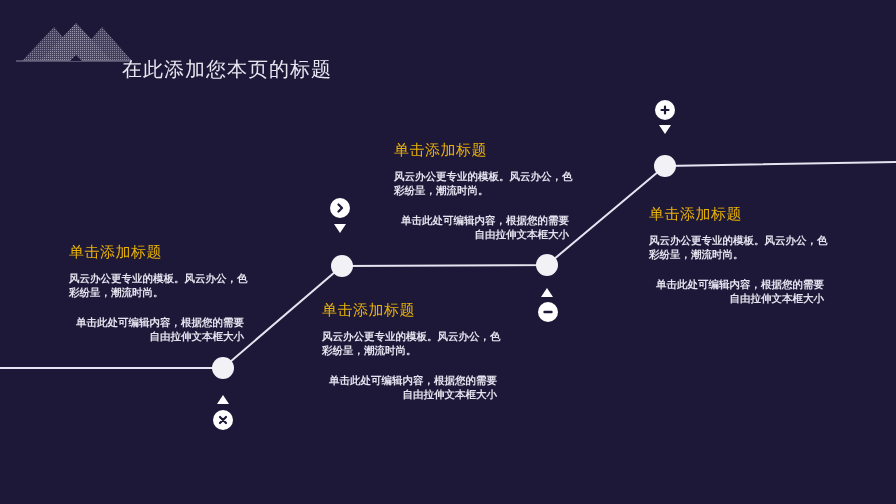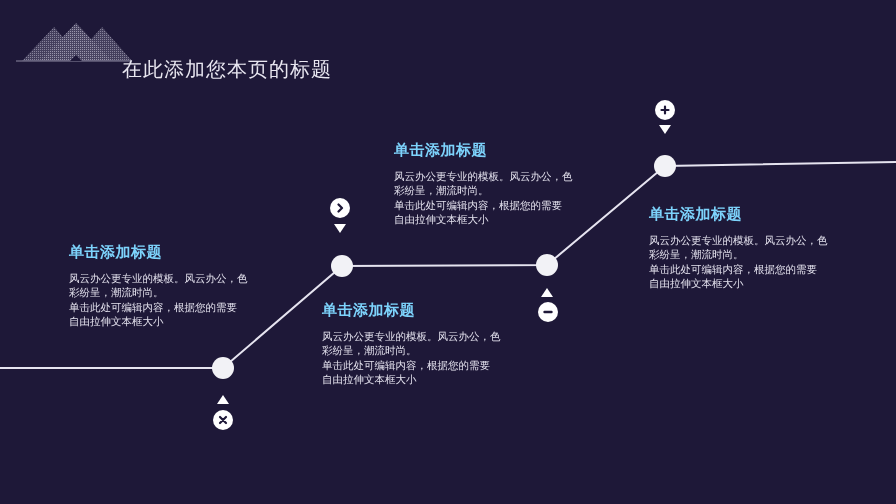--- a/index.html
+++ b/index.html
@@ -2,23 +2,23 @@
 <html><head>
 <meta charset="utf-8">
 <style>
   * { margin:0; padding:0; box-sizing:border-box; }
   html, body { width:896px; height:504px; overflow:hidden; }
   body { background:#1e1838; font-family:"DejaVu Sans", "Liberation Sans", sans-serif; color:#fff; position:relative; }
   .logo { position:absolute; left:12px; top:19px; width:120px; height:44px; }
   .page-title { position:absolute; left:122px; top:28px; font-family:"DejaVu Serif","Liberation Serif",serif; font-size:20px; color:#e8e6f0; letter-spacing:1px;margin-top:28px; }
   svg.path { position:absolute; left:0; top:0; }
   .block { position:absolute; width:200px; }
-  .block h3 { font-size:15px; font-weight:bold; color:#7dd3fc; margin-bottom:9px; letter-spacing:0.5px; }
-  .block p { font-size:10.5px; line-height:14px; color:#e4e2ee; }
-  .block p + p { margin-top:1px; }
+  .block h3 { font-size:15px; font-weight:normal; color:#eab308; margin-bottom:9px; letter-spacing:0.5px; }
+  .block p { font-size:10.5px; line-height:14px; color:#e4e2ee;font-weight:bold; }
+  .block p + p { margin-top:16px;text-align:right; }
   .marker { position:absolute; width:20px; height:20px; border-radius:50%; background:#fff; color:#1e1838; display:flex; align-items:center; justify-content:center; }
   .tri { position:absolute; width:0; height:0; border-left:6px solid transparent; border-right:6px solid transparent; }
   .tri.up { border-bottom:9px solid #fff; }
   .tri.down { border-top:9px solid #fff; }
 </style>
 </head>
 <body>
 
 <svg class="logo" viewBox="0 0 120 44">
   <defs>

